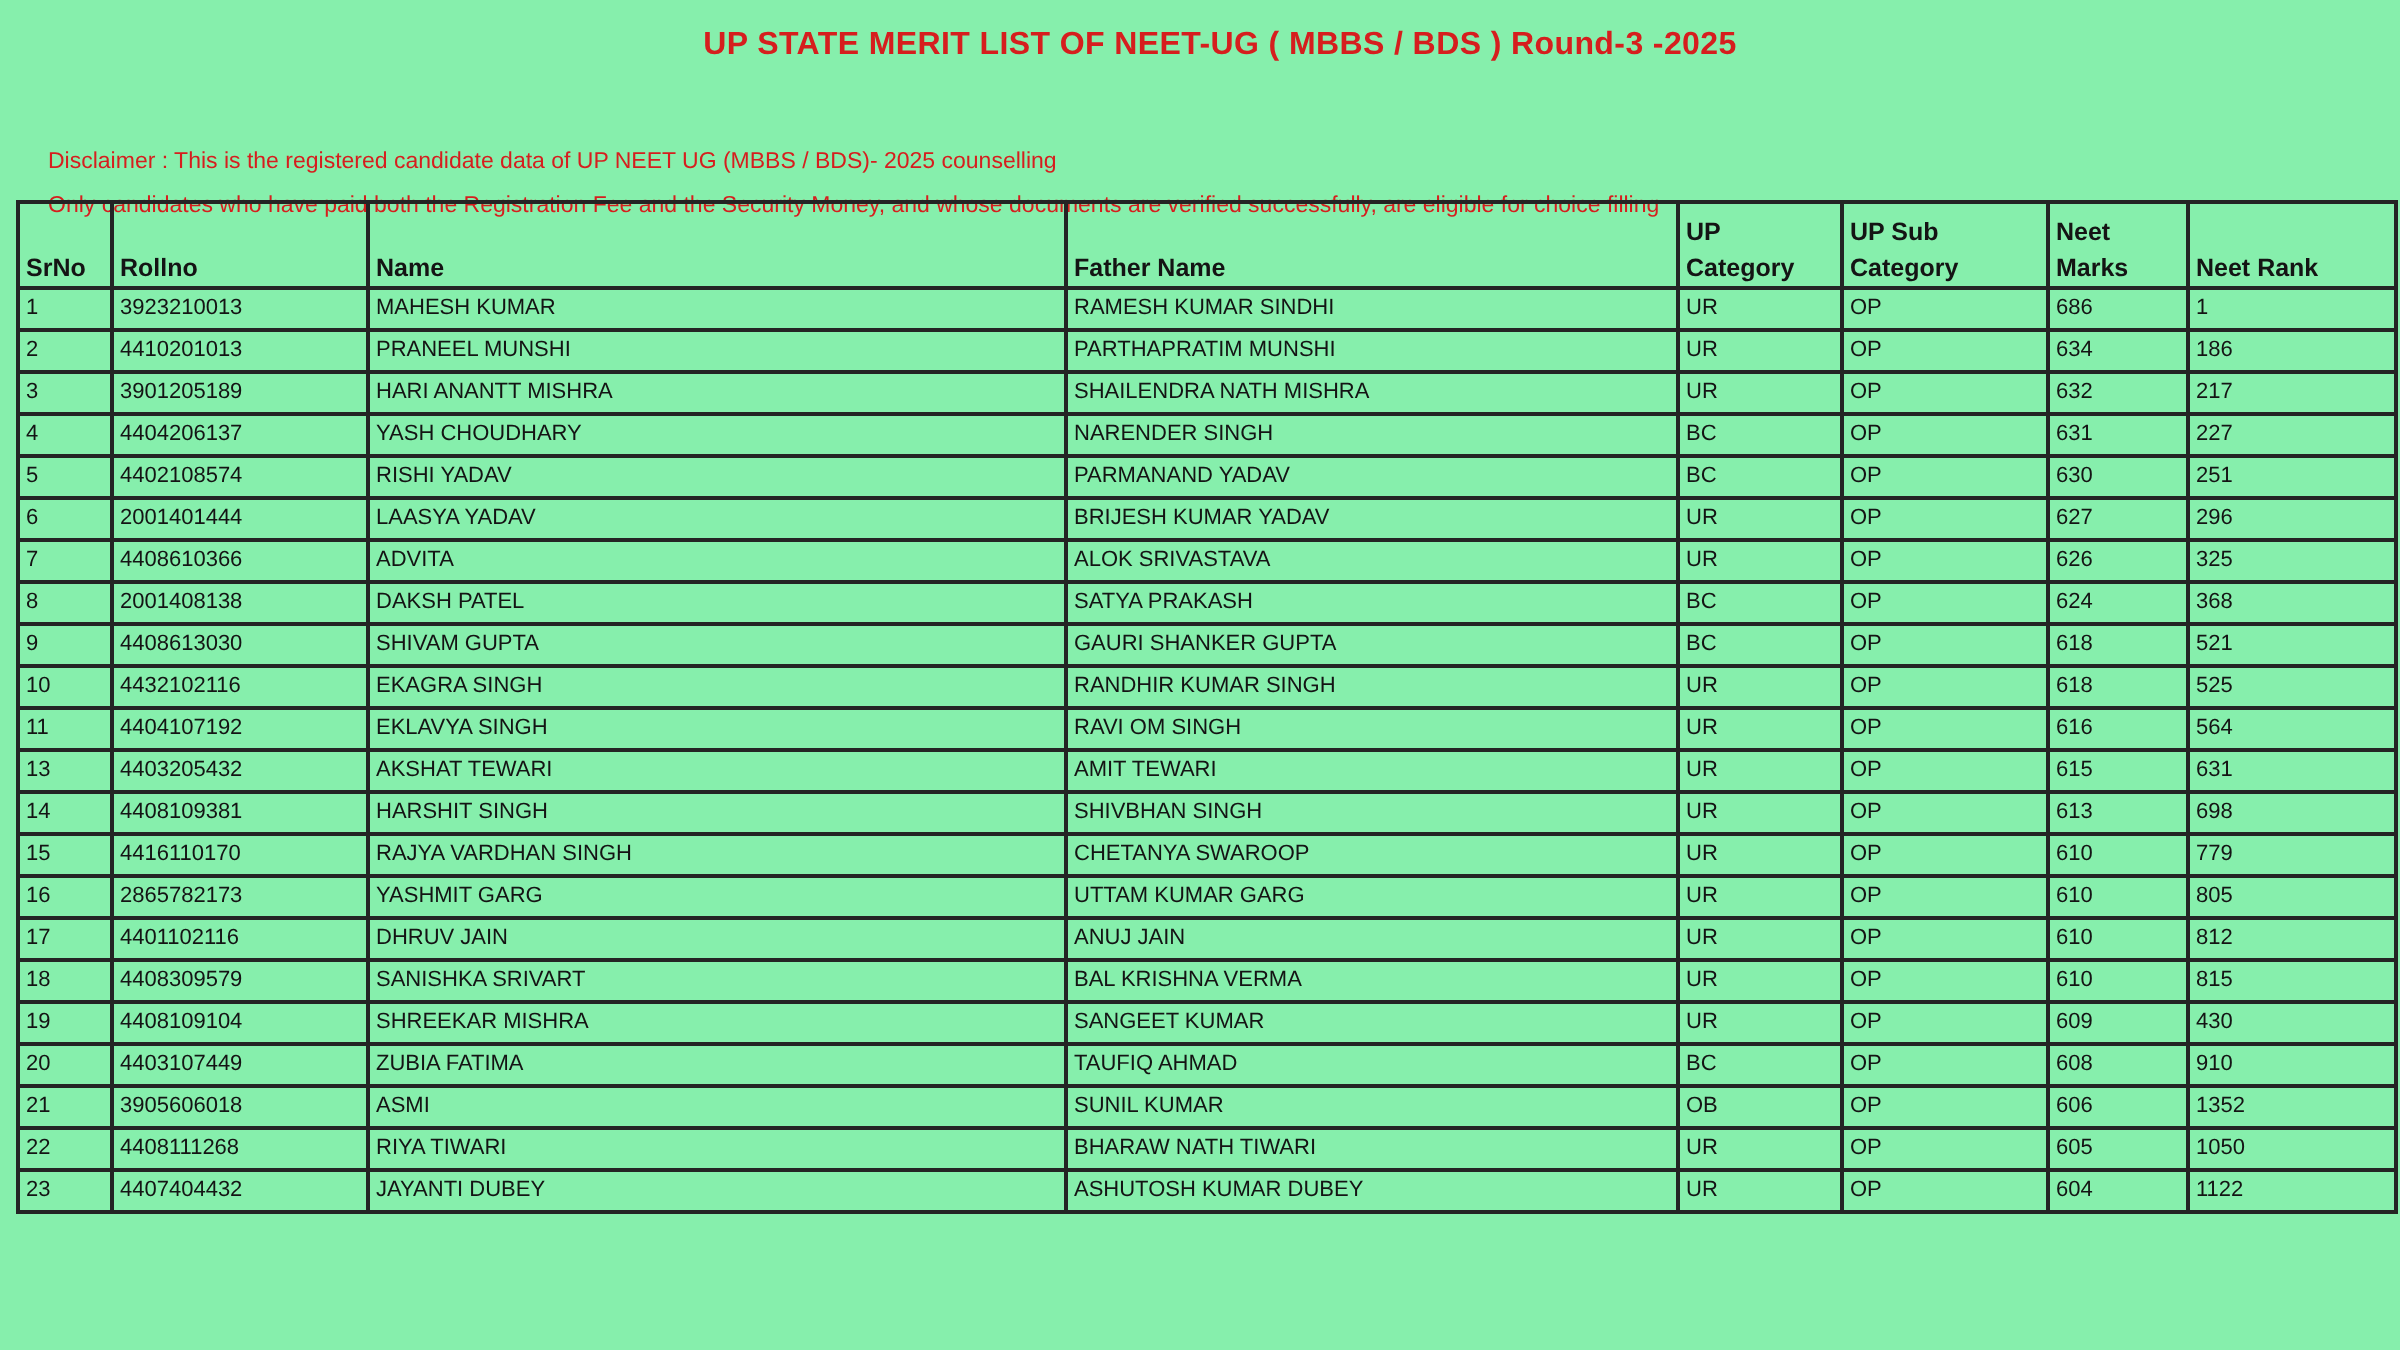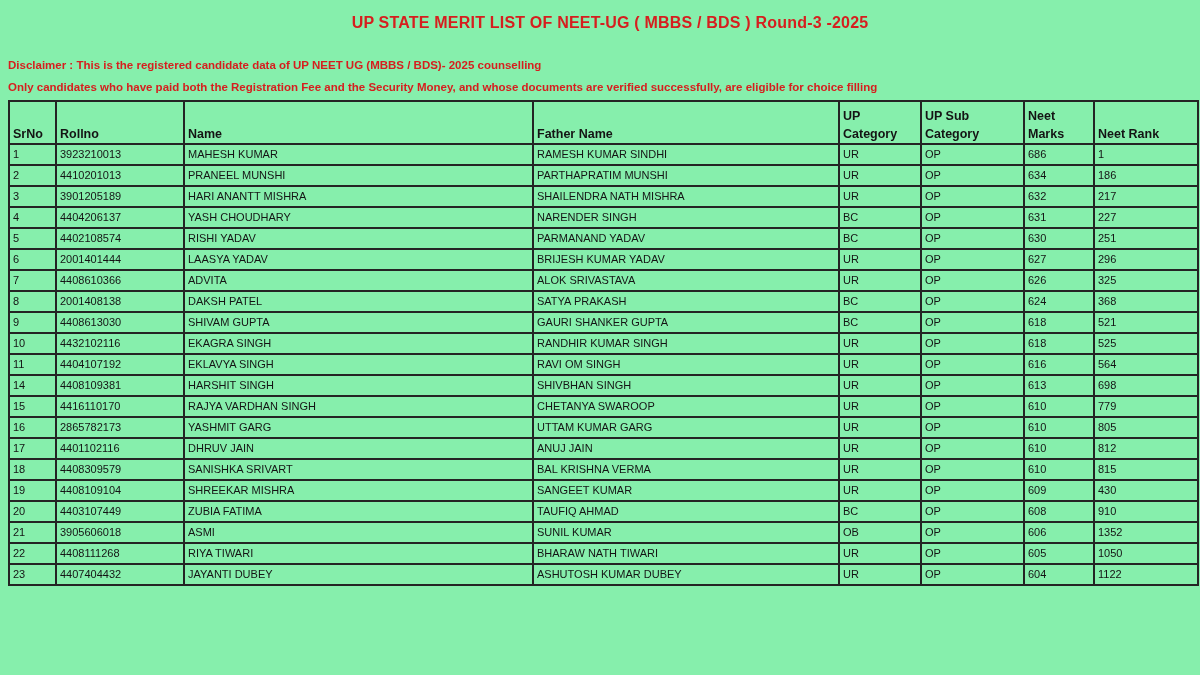--- a/index.html
+++ b/index.html
@@ -25,23 +25,23 @@
     margin: 0;
     text-align: center;
     font-size: 16px;
     font-weight: bold;
     color: #d61e1e;
     letter-spacing: 0.2px;
   }
   .disclaimer {
     position: absolute;
     left: 8px;
-    margin: 0;
+    margin: 16px;
     font-size: 11.5px;
-    font-weight: bold;
+    font-weight: normal;
     color: #d61e1e;
   }
   .disclaimer-1 { top: 59px; }
   .disclaimer-2 { top: 81px; }
   table.merit-table {
     position: absolute;
     top: 100px;
     left: 8px;
     width: 1189px;
     border-collapse: collapse;
@@ -233,20 +233,30 @@
       <td>4404107192</td>
       <td>EKLAVYA SINGH</td>
       <td>RAVI OM SINGH</td>
       <td>UR</td>
       <td>OP</td>
       <td>616</td>
       <td>564</td>
     </tr>
 
 
+    <tr>
+      <td>13</td>
+      <td>4403205432</td>
+      <td>AKSHAT TEWARI</td>
+      <td>AMIT TEWARI</td>
+      <td>UR</td>
+      <td>OP</td>
+      <td>615</td>
+      <td>631</td>
+    </tr>
 
     <tr>
       <td>14</td>
       <td>4408109381</td>
       <td>HARSHIT SINGH</td>
       <td>SHIVBHAN SINGH</td>
       <td>UR</td>
       <td>OP</td>
       <td>613</td>
       <td>698</td>

